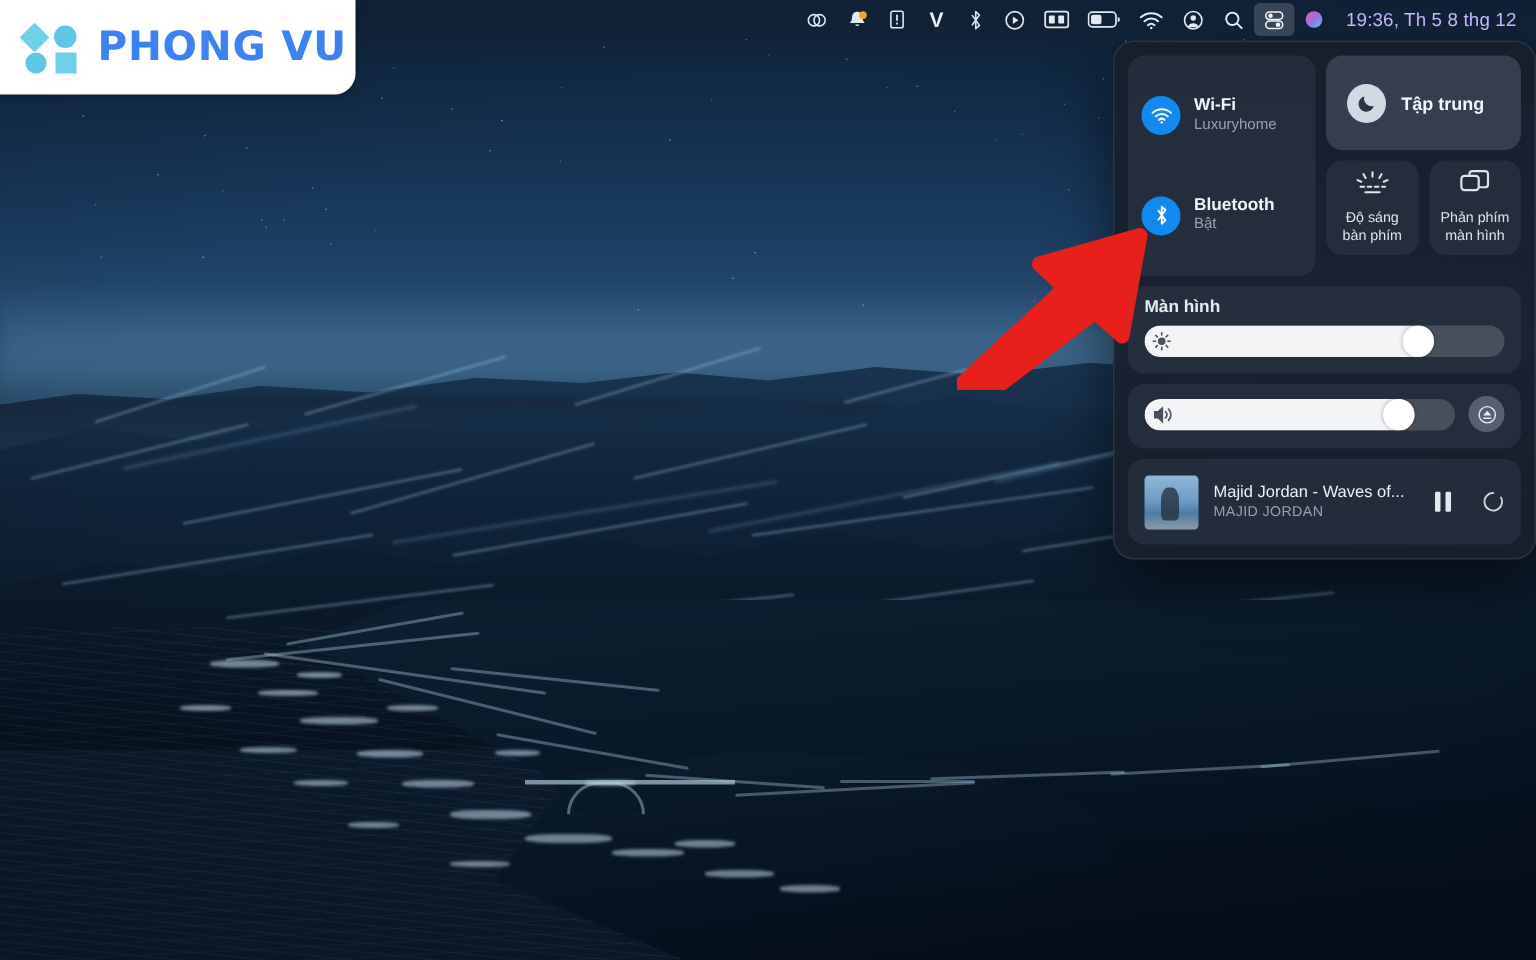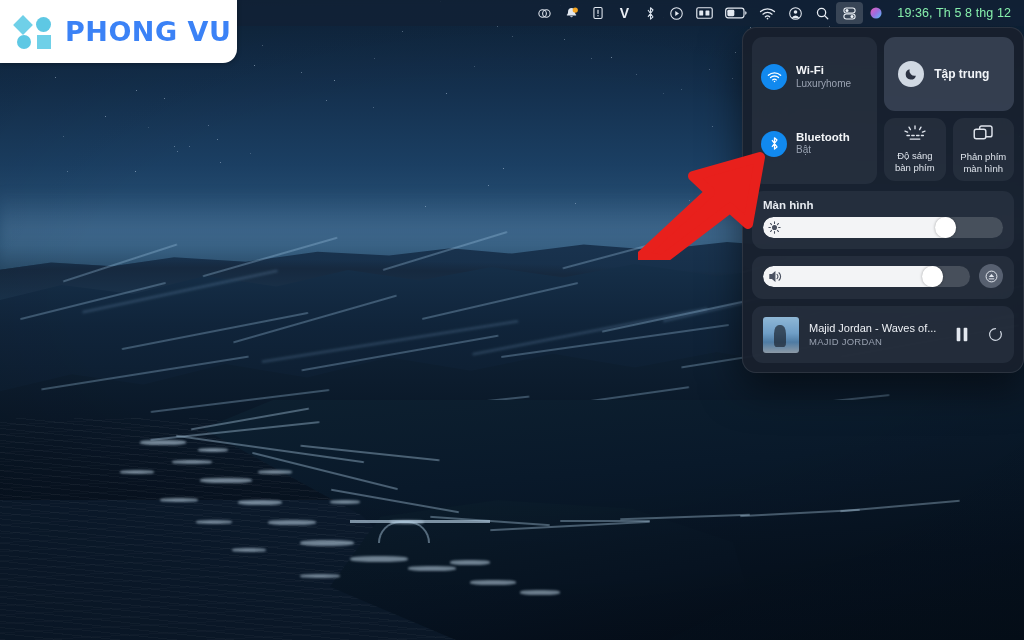--- a/index.html
+++ b/index.html
@@ -103,21 +103,21 @@
     display:flex; align-items:center; justify-content:flex-end;
     padding-right:9px; gap:0px; z-index:30;
   }
   .mb-item {
     height:22px; min-width:26px; padding:0 6px;
     display:flex; align-items:center; justify-content:center;
     color:#e9eef5; border-radius:4px;
   }
   .mb-item.active { background:rgba(255,255,255,.17); }
   #mb-clock {
-    color:#86efac; font-size:12.5px; letter-spacing:.1px;
+    color:#c4b5fd; font-size:12.5px; letter-spacing:.1px;
     padding:0 4px 0 8px; white-space:nowrap;
   }
 
   
   #logo-card {
     position:absolute; left:0; top:0; width:237px; height:63px;
     background:#ffffff; border-bottom-right-radius:14px;
     display:flex; align-items:center; gap:9px; padding-left:16px;
     z-index:40; box-shadow:0 1px 5px rgba(0,0,0,.3);
   }
@@ -167,21 +167,21 @@
   .chev { margin-left:auto; color:#858f9f; font-size:12px; flex:none; }
 
   .hl-box {
     position:absolute; left:-7px; top:-6px; width:131px; height:39px;
     border:2.5px solid #e01b1b; border-radius:7px; pointer-events:none;
   }
 
   
   .rcol { display:flex; flex-direction:column; gap:7px; width:137px; }
   .focus-tile {
-    height:74px; background:rgba(86,97,117,.48);
+    height:63px; background:rgba(86,97,117,.48);
     display:flex; align-items:center; gap:10px; padding-left:14px;
   }
   .focus-ico {
     width:26px; height:26px; border-radius:50%;
     background:rgba(222,230,240,.92); color:#2b3242;
     display:flex; align-items:center; justify-content:center; flex:none;
   }
   .focus-label { color:#f2f5f9; font-size:12px; font-weight:bold; }
 
   .mini-row { display:flex; gap:7px; height:63px; }

